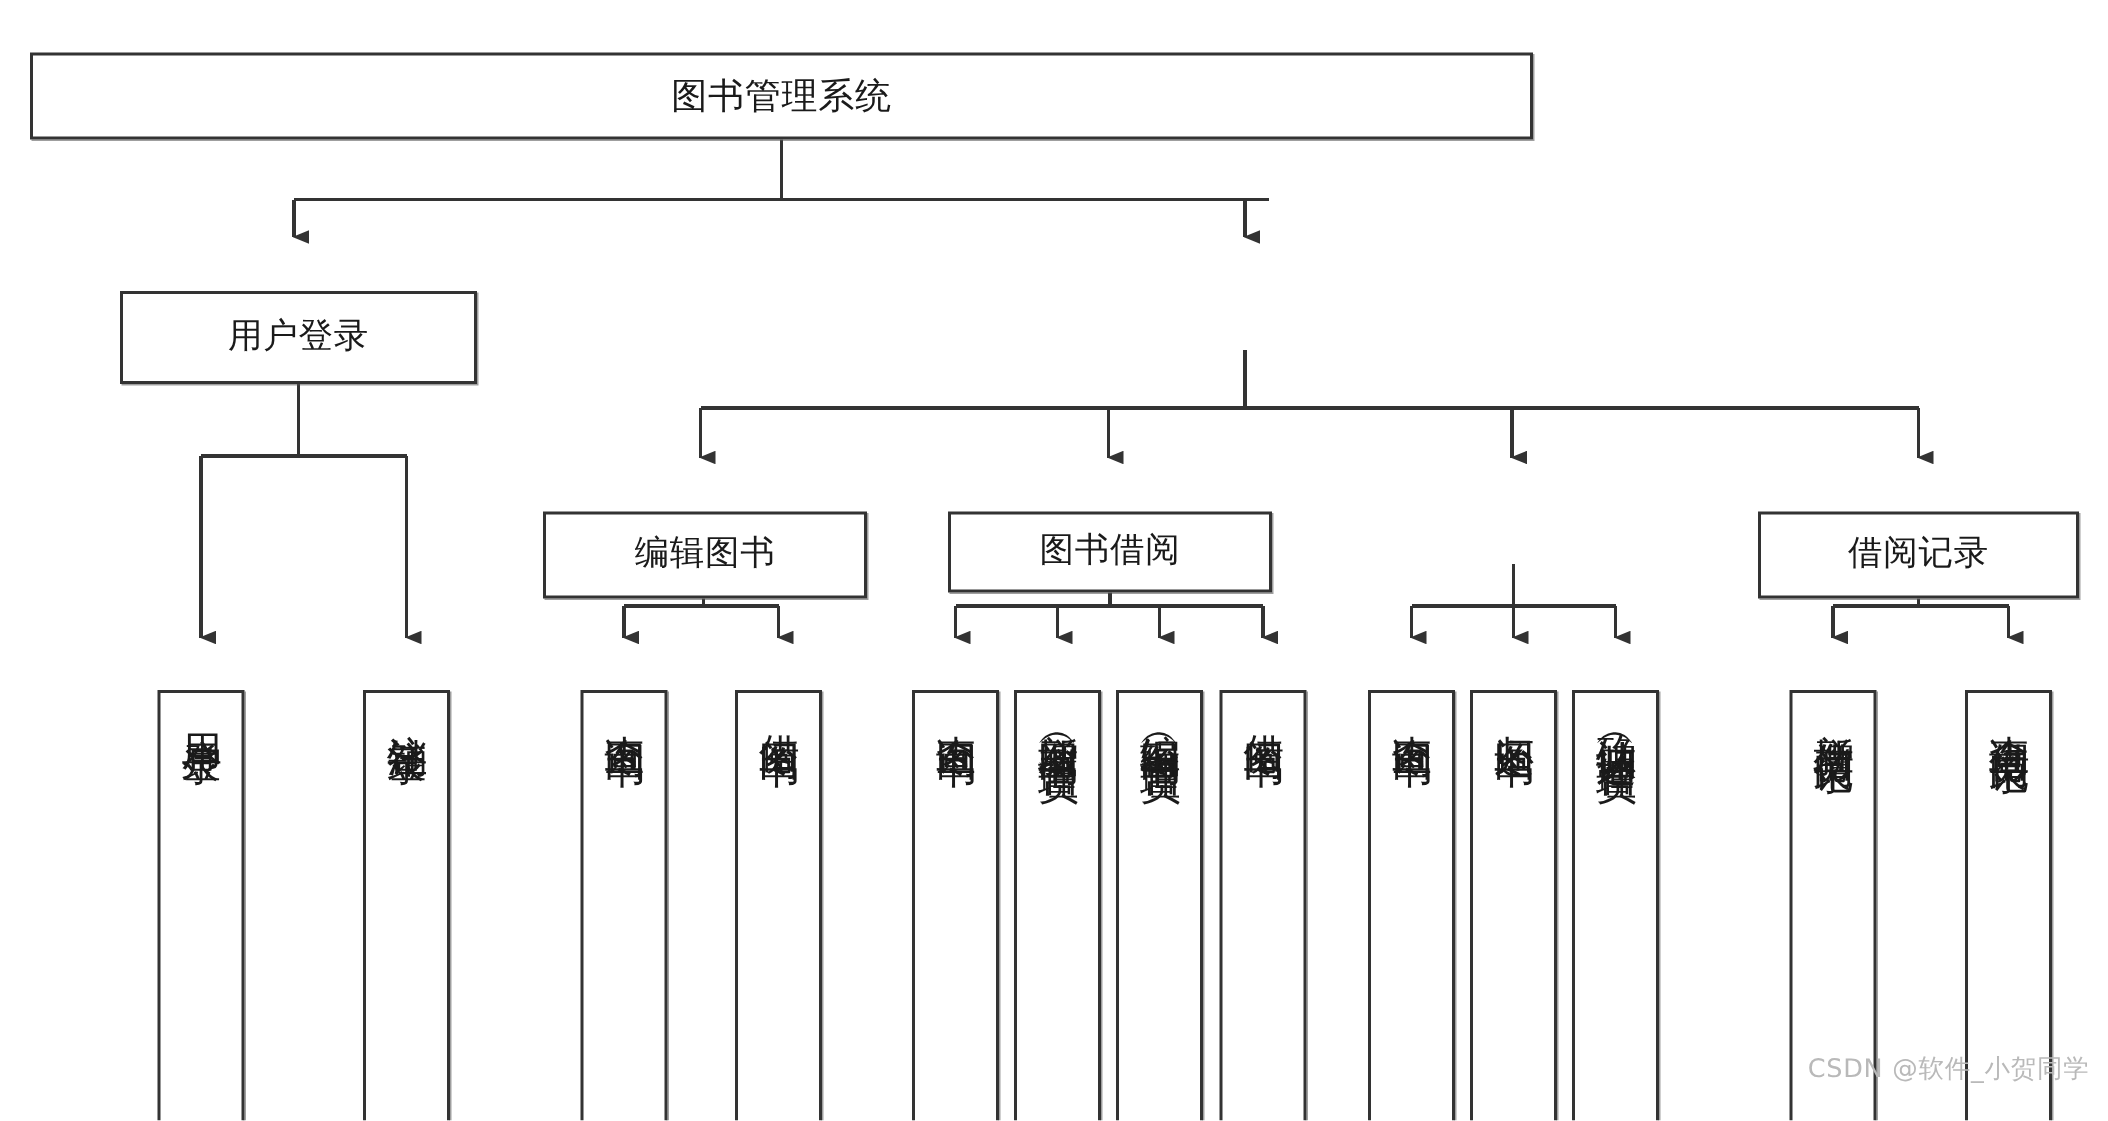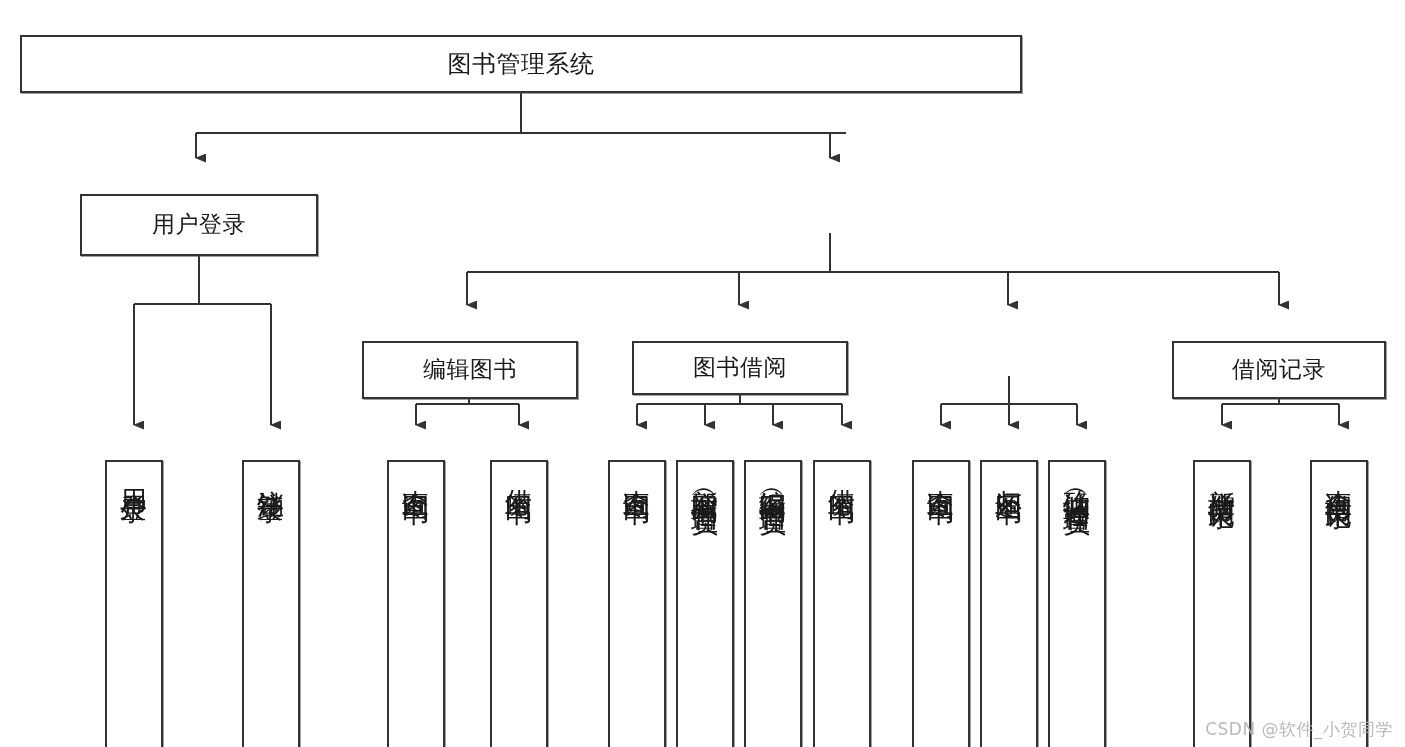--- a/index.html
+++ b/index.html
@@ -63,21 +63,21 @@
     writing-mode: vertical-rl;
     text-orientation: upright;
     font-size: 27px;
     letter-spacing: 3px;
     line-height: 1;
     white-space: nowrap;
   }
   .watermark {
     position: absolute;
     right: 12px;
-    bottom: 6px;
+    bottom: 23px;
     font-size: 17px;
     color: #b9b9b9;
     letter-spacing: 0.5px;
     z-index: 9;
     white-space: nowrap;
     font-family: "DejaVu Sans", "Liberation Sans", sans-serif;
   }
 </style>
 </head>
 <body>

